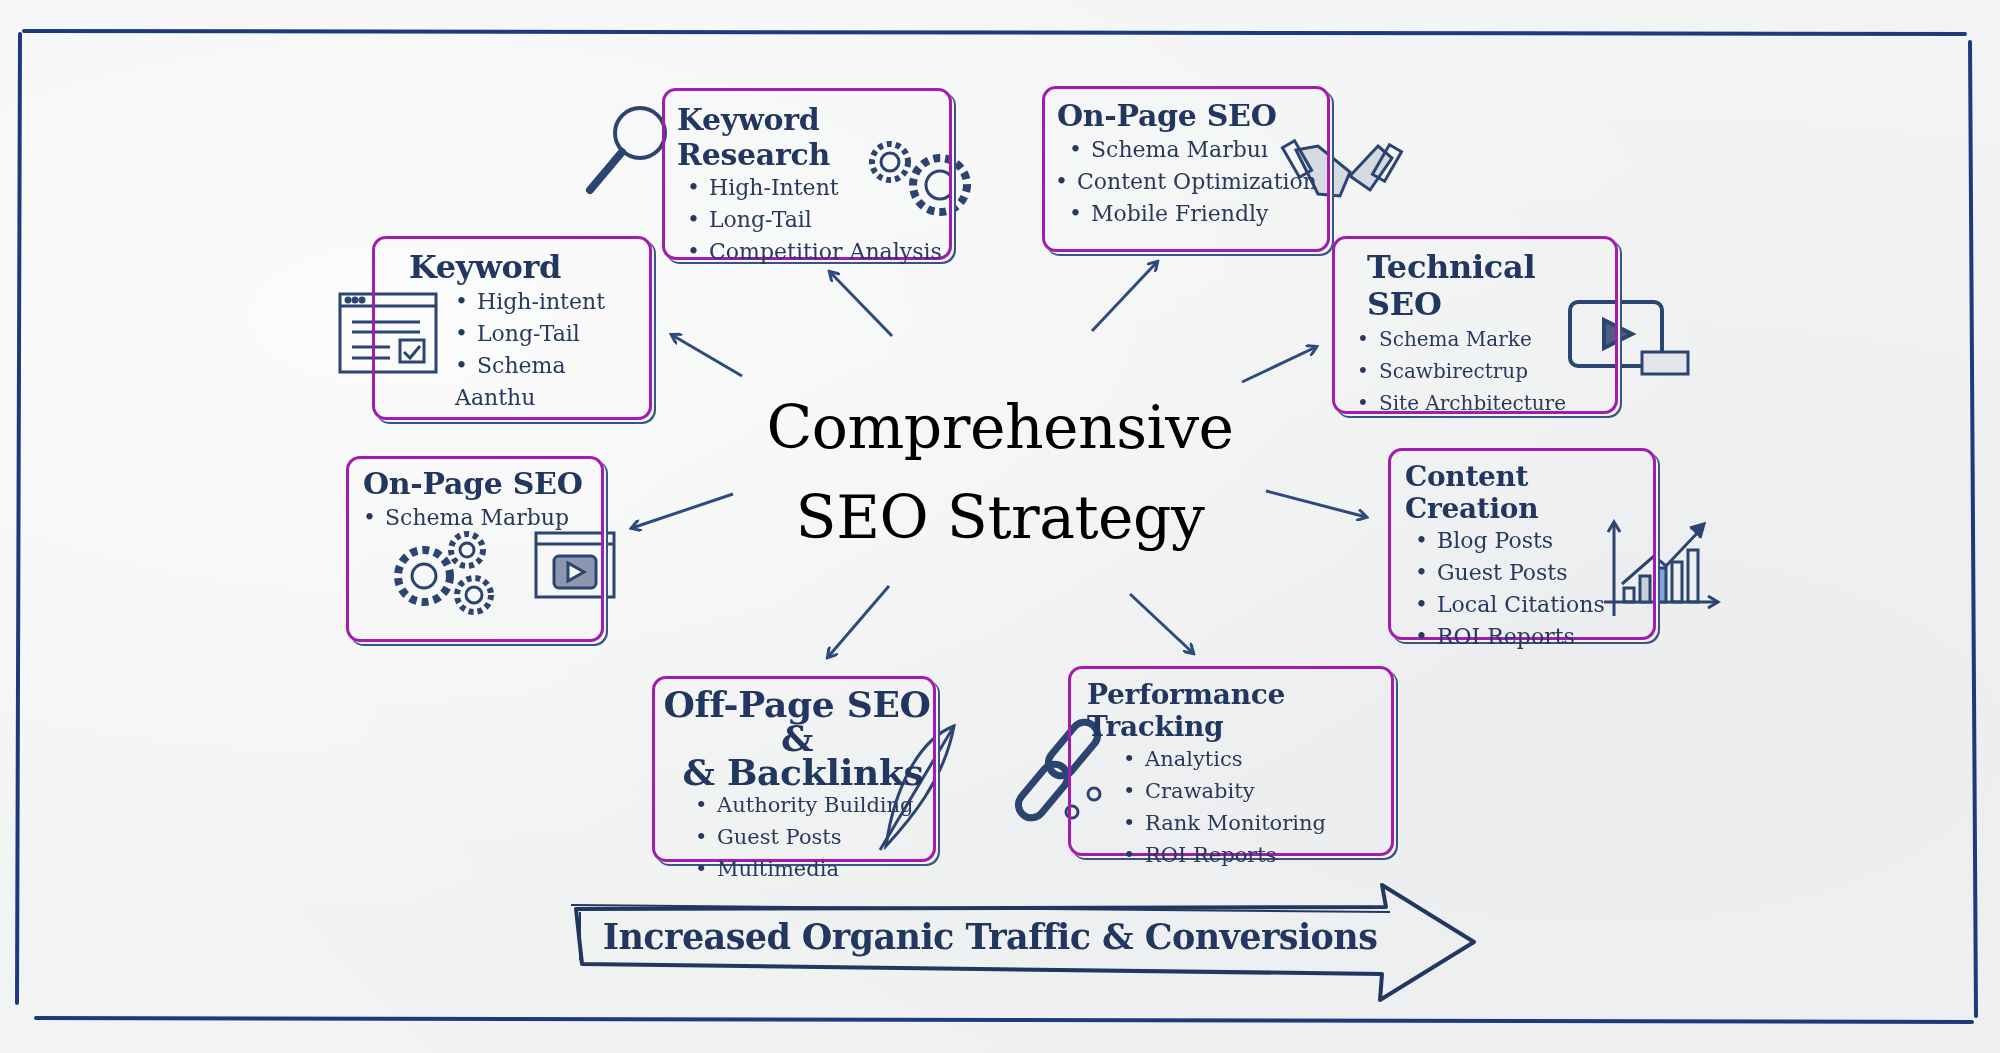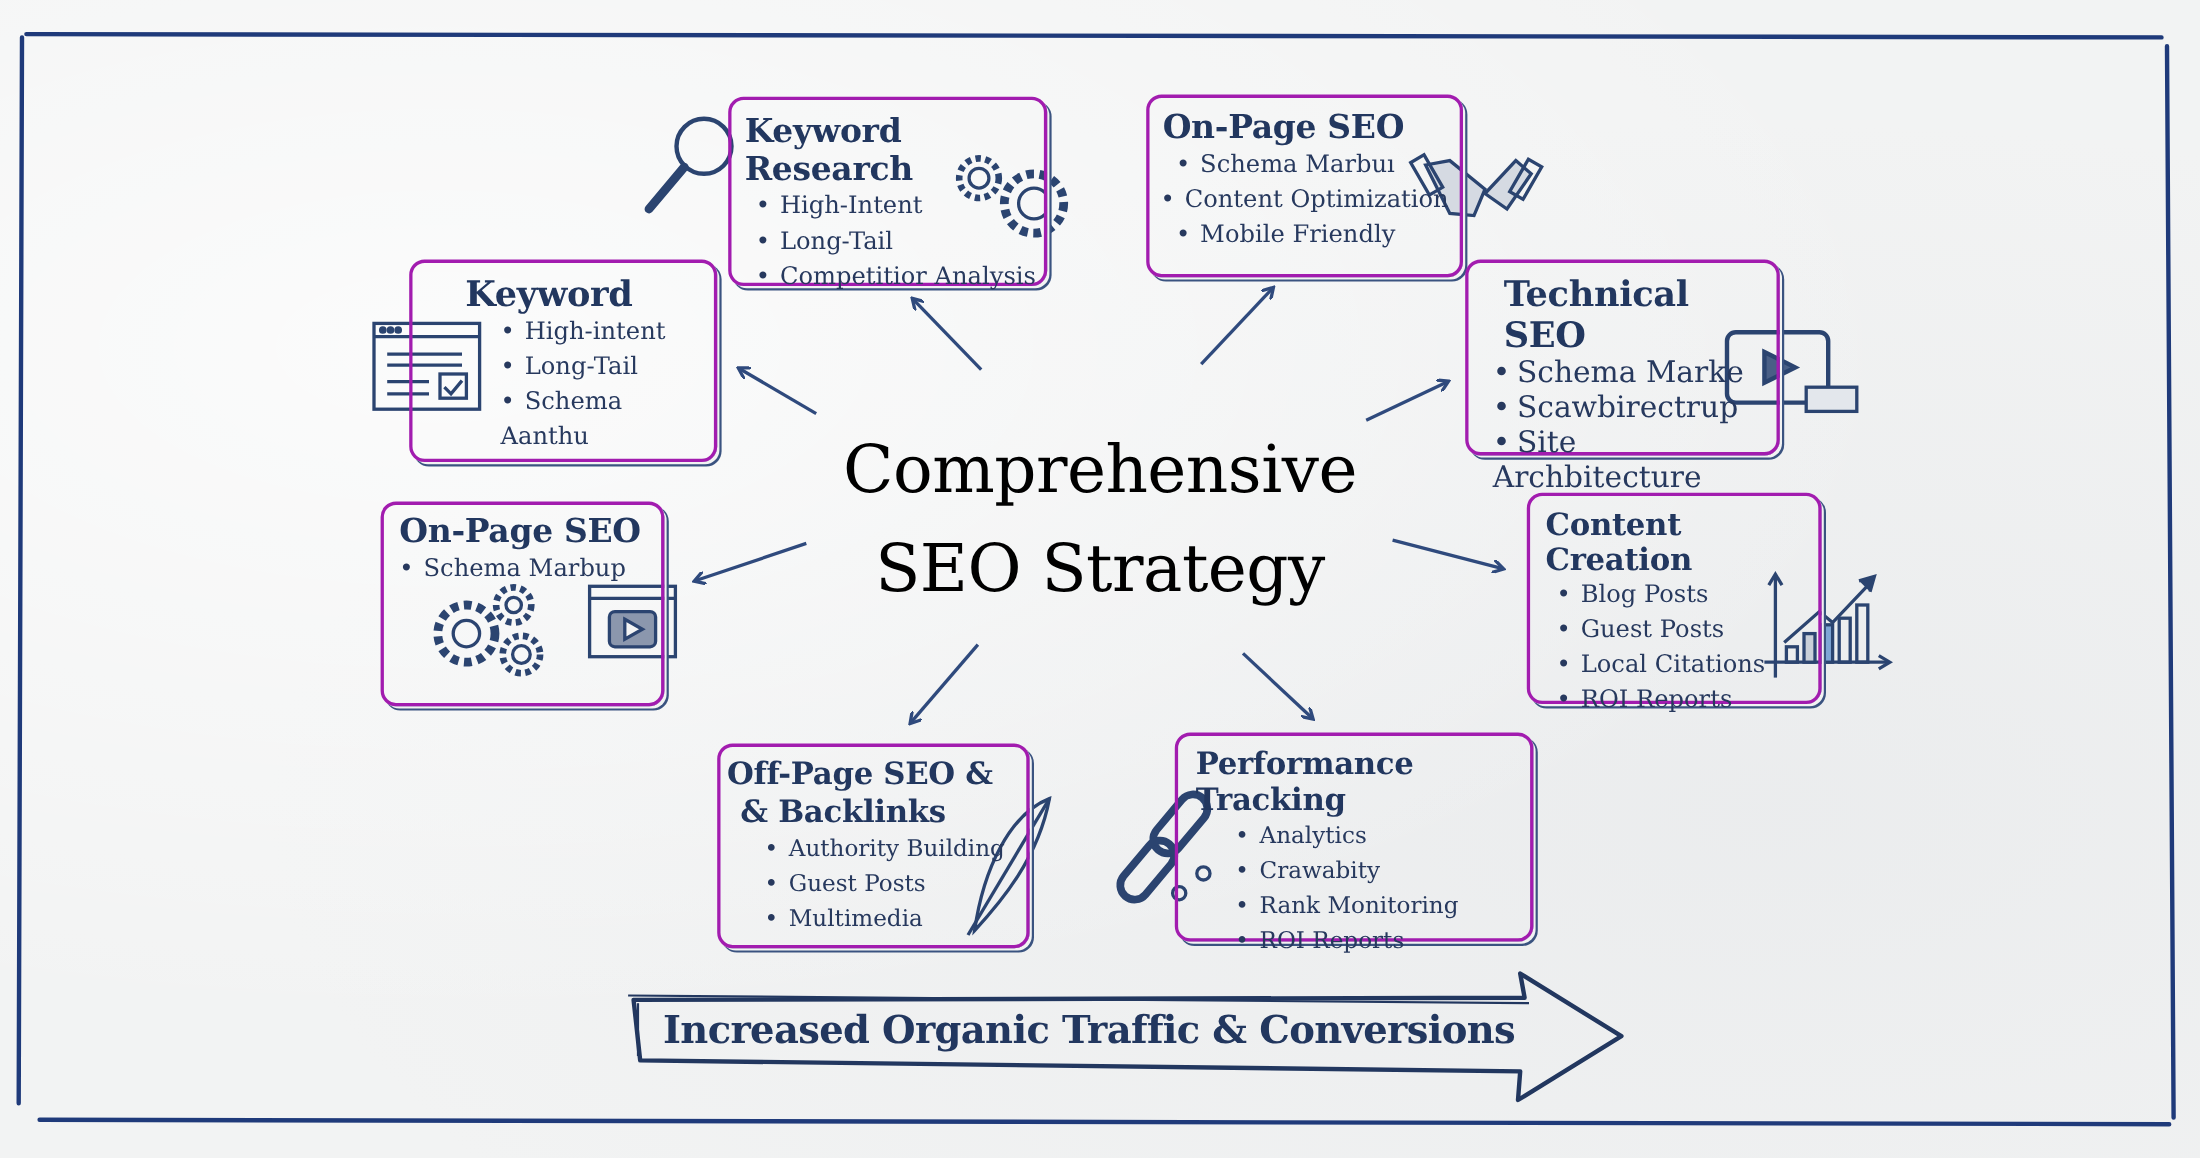--- a/index.html
+++ b/index.html
@@ -154,31 +154,31 @@
 <div class="box" style="left:1042px;top:86px;width:282px;height:160px;">
   <h3 style="font-size:30px;padding:10px 0 0 12px;">On-Page SEO</h3>
   <ul style="font-size:22px;padding-left:10px;">
     <li style="padding-left:14px;">Schema Marbuı</li>
     <li>Content Optimization</li>
     <li style="padding-left:14px;">Mobile Friendly</li>
   </ul>
 </div>
 
 <div class="box" style="left:372px;top:236px;width:274px;height:178px;">
-  <h3 style="font-size:32px;padding:10px 0 0 48px;">Keyword</h3>
+  <h3 style="font-size:32px;padding:10px 0 0 34px;">Keyword</h3>
   <ul style="font-size:22px;padding-left:80px;">
     <li>High-intent</li>
     <li>Long-Tail</li>
     <li>Schema Aanthu</li>
   </ul>
 </div>
 
 <div class="box" style="left:1332px;top:236px;width:280px;height:172px;">
   <h3 style="font-size:32px;padding:10px 0 0 32px;">Technical SEO</h3>
-  <ul style="font-size:27px;padding-left:22px;">
+  <ul style="font-size:20px;padding-left:22px;">
     <li>Schema Marke</li>
     <li>Scawbirectrup</li>
     <li>Site Archbitecture</li>
   </ul>
 </div>
 
 <div class="box" style="left:346px;top:456px;width:252px;height:180px;">
   <h3 style="font-size:30px;padding:8px 0 0 14px;">On-Page SEO</h3>
   <ul style="font-size:22px;padding-left:14px;">
     <li>Schema Marbup</li>
@@ -189,21 +189,21 @@
   <h3 style="font-size:28px;padding:10px 0 0 14px;">Content Creation</h3>
   <ul style="font-size:22px;padding-left:24px;">
     <li>Blog Posts</li>
     <li>Guest Posts</li>
     <li>Local Citations</li>
     <li>ROI Reports</li>
   </ul>
 </div>
 
 <div class="box" style="left:652px;top:676px;width:278px;height:180px;">
-  <h3 style="font-size:28px;padding:8px 0 0 6px;line-height:34px;">
+  <h3 style="font-size:36px;padding:8px 0 0 6px;line-height:34px;text-align:center;">
     <span>Off-Page SEO &amp;</span><br>
     <span style="padding-left:12px;">&amp; Backlinks</span>
   </h3>
   <ul style="font-size:21px;padding-left:40px;">
     <li>Authority Building</li>
     <li>Guest Posts</li>
     <li>Multimedia</li>
   </ul>
 </div>
 

